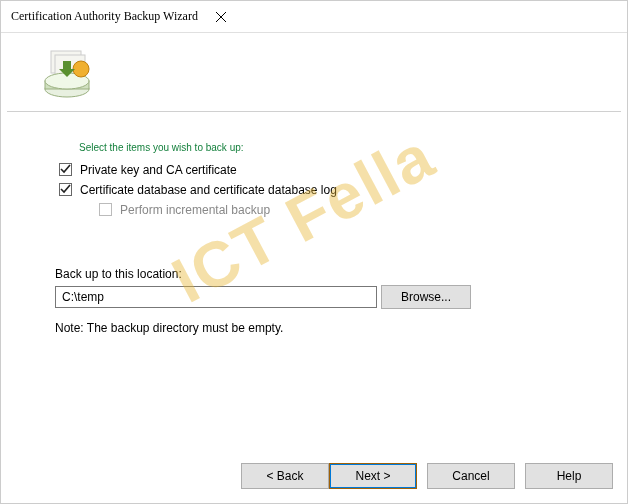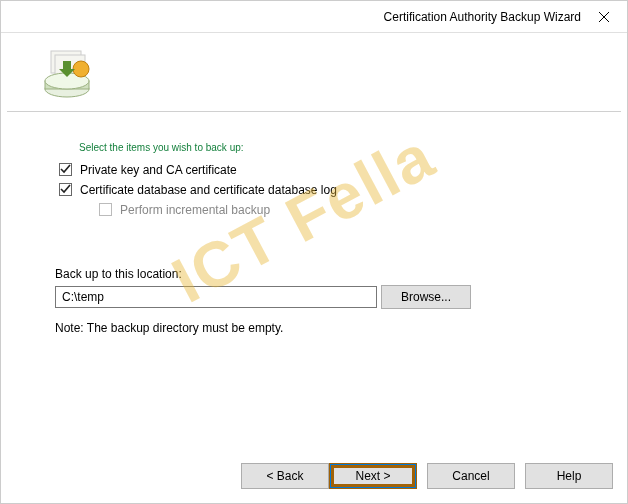--- a/index.html
+++ b/index.html
@@ -10,24 +10,25 @@
     font-size: 12px;
     background: #fff;
     width: 628px;
     height: 504px;
     position: relative;
     border: 1px solid #ccc;
   }
   .titlebar {
     display: flex;
     align-items: center;
-    justify-content: flex-end;
+    justify-content: flex-start;
     height: 32px;
     padding: 0 0 0 10px;
     border-bottom: 1px solid #e0e0e0;
+    font-family: Liberation Serif, serif;
   }
   .titlebar-text {
     font-size: 12px;
     color: #000;
   }
   .close-btn {
     width: 46px;
     height: 32px;
     display: flex;
     align-items: center;
@@ -141,21 +142,21 @@
   .wiz-btn {
     width: 88px;
     height: 26px;
     background: #e1e1e1;
     border: 1px solid #adadad;
     font-size: 12px;
     font-family: inherit;
     cursor: pointer;
   }
   .wiz-btn.default {
-    border: 5px solid #a16207;
+    border: 2px solid #a16207;
     outline: 1px solid #0078d7;
     outline-offset: -2px;
   }
   .watermark {
     position: absolute;
     top: 180px;
     left: 160px;
     font-size: 64px;
     font-weight: bold;
     color: rgba(230, 180, 50, 0.42);

